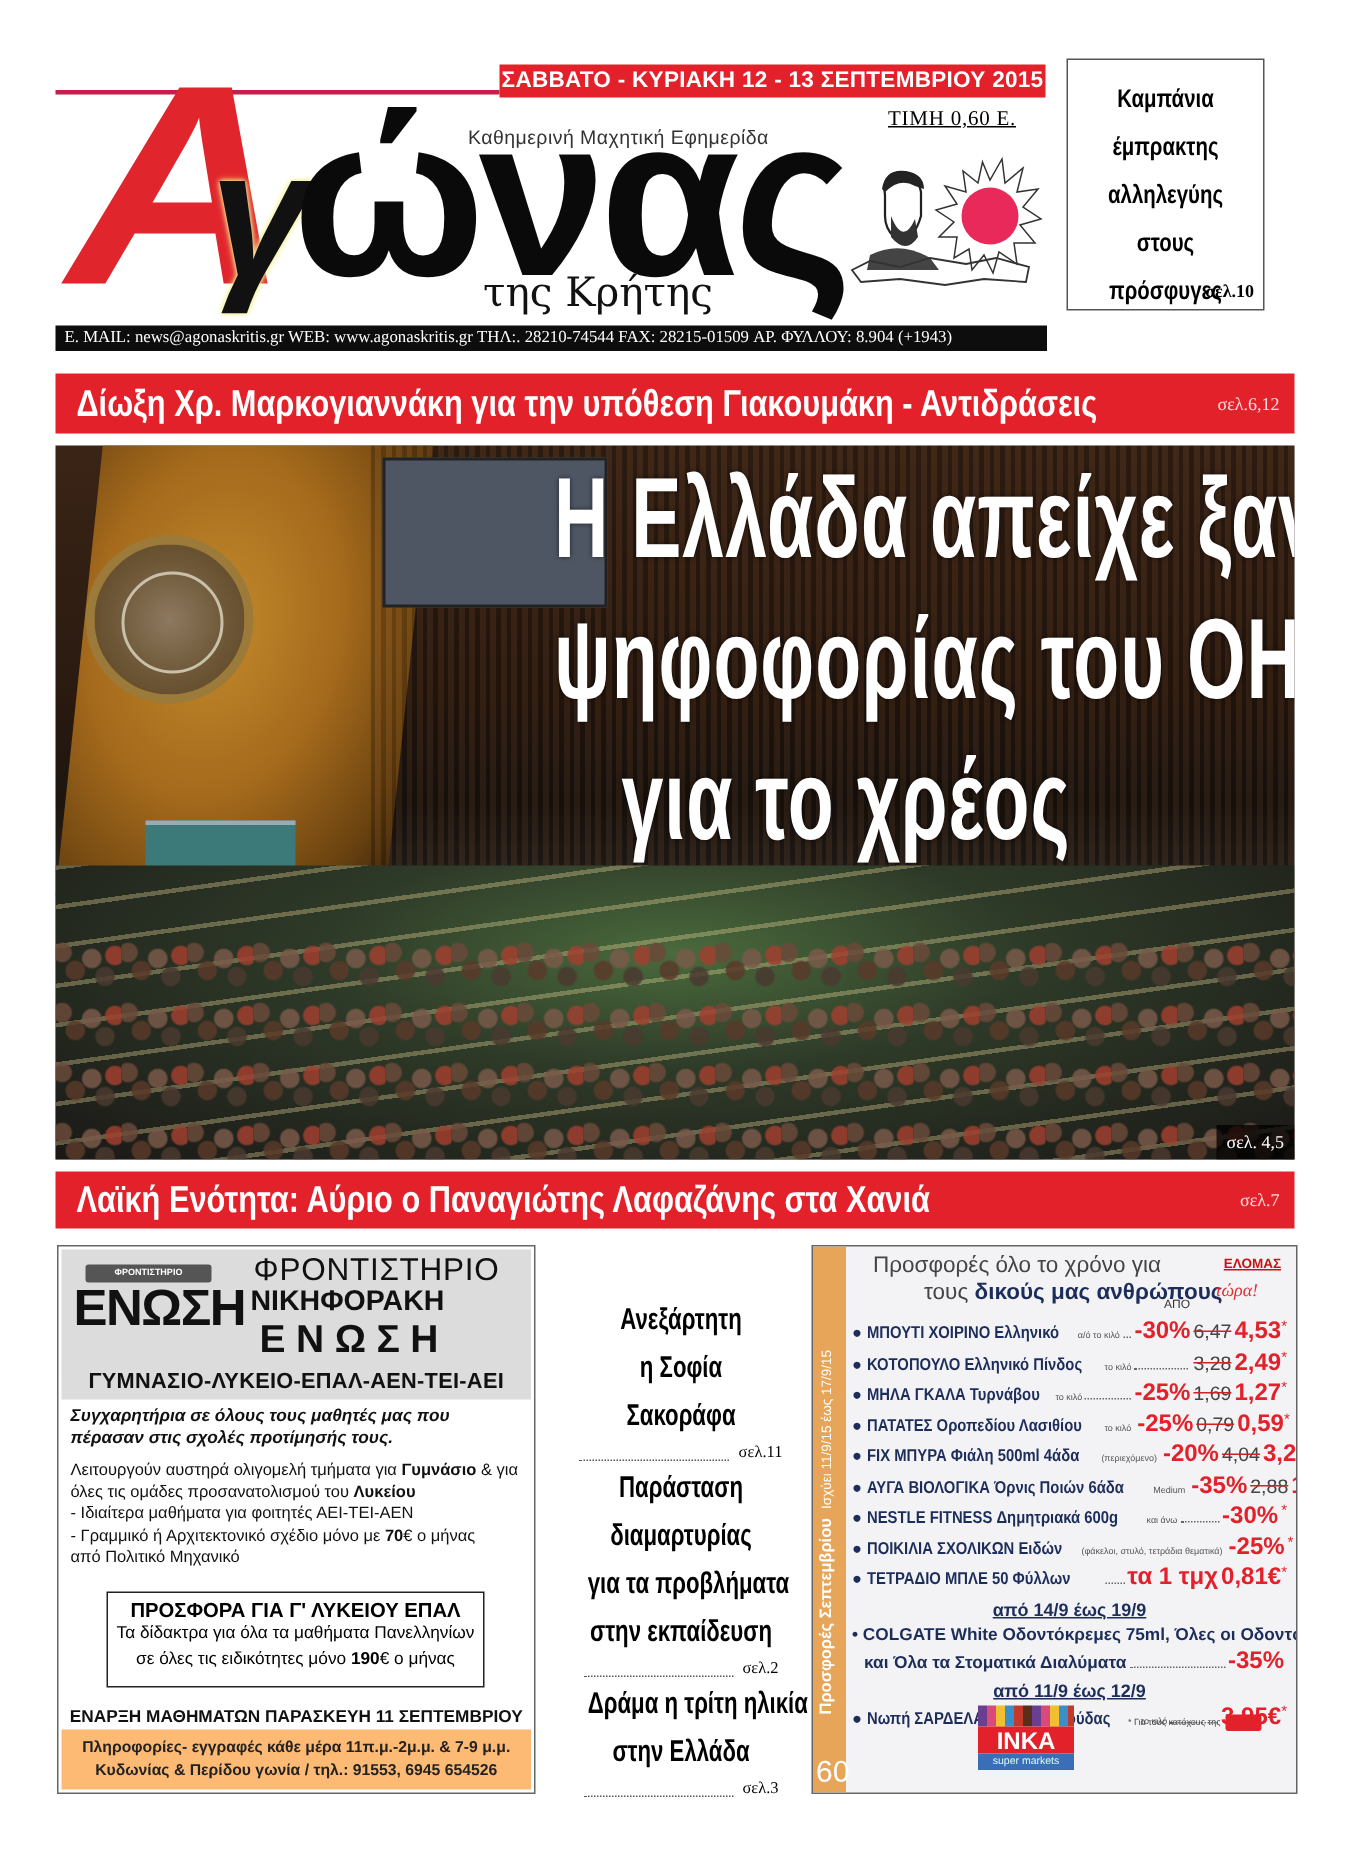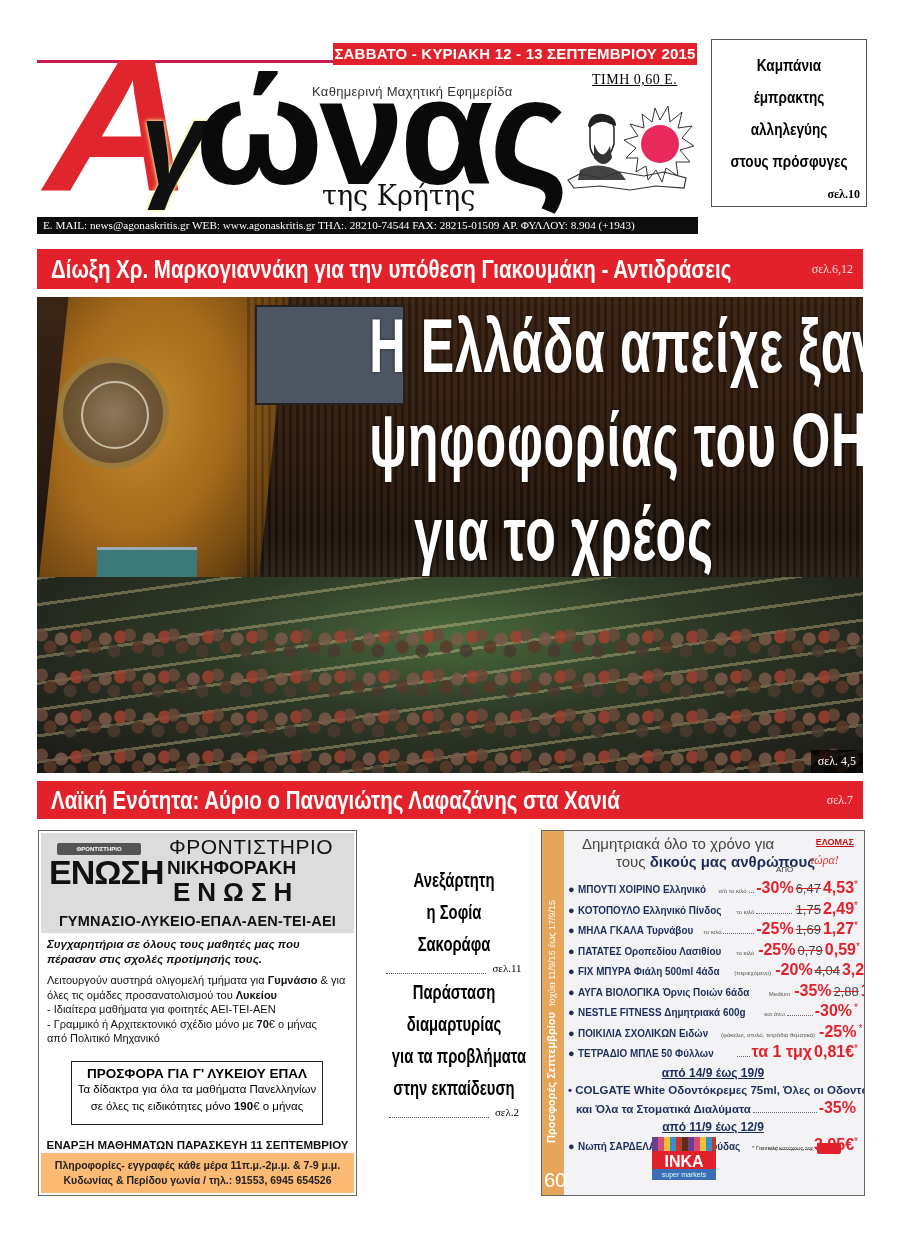--- a/index.html
+++ b/index.html
@@ -17,21 +17,21 @@
   .logo-rest { position: absolute; left: 195px; top: 66px; font-family: "Liberation Sans", sans-serif; font-weight: bold;
     font-size: 152px; line-height: 130px; color: #0a0a0a; letter-spacing: -4px; }
   .tagline { position: absolute; left: 312px; top: 84px; font-size: 13px; color: #333; letter-spacing: 0.3px; }
   .subtitle { position: absolute; left: 322px; top: 180px; font-family: "DejaVu Serif", serif; font-size: 27px; color: #111; }
   .price { position: absolute; left: 592px; top: 72px; font-family: "Liberation Serif", serif; font-size: 14px; text-decoration: underline; letter-spacing: 0.5px; }
   .emblem { position: absolute; left: 560px; top: 100px; width: 135px; height: 95px; }
 
   .info-bar { position: absolute; left: 37px; top: 217px; width: 661px; height: 17px; background: #0d0d0d; color: #fff;
     font-family: "Liberation Serif", serif; font-size: 11.2px; line-height: 17px; padding-left: 6px; white-space: nowrap; overflow: hidden; }
 
-  .campaign-box { position: absolute; left: 711px; top: 39px; width: 156px; height: 168px; border: 1.5px solid #555; background: #fff; text-align: center; }
+  .campaign-box { position: absolute; left: 711px; top: 39px; width: 132px; height: 168px; border: 1.5px solid #555; background: #fff; text-align: center; }
   .campaign-box .line { display: block; font-weight: bold; font-size: 17px; line-height: 32px; margin-top: 0; transform: scaleX(0.8); }
   .campaign-box .line:first-child { margin-top: 10px; }
   .campaign-box .pg { position: absolute; right: 6px; bottom: 4px; font-family: "Liberation Serif", serif; font-weight: bold; font-size: 12px; }
 
   
   .red-bar { position: absolute; background: #e3212b; color: #fff; overflow: hidden; }
   .red-bar .txt { position: absolute; left: 14px; top: 0; font-weight: bold; white-space: nowrap; transform-origin: left center; }
   .red-bar .pg { position: absolute; right: 10px; font-family: "Liberation Serif", serif; font-size: 12px; color: #fdd; }
   .bar1 { left: 37px; top: 249px; width: 826px; height: 40px; }
   .bar1 .txt { font-size: 25px; line-height: 40px; transform: scaleX(0.82); }
@@ -234,29 +234,37 @@
   <div class="story">
     <span class="h">Παράσταση</span>
     <span class="h">διαμαρτυρίας</span>
     <span class="h">για τα προβλήματα</span>
     <span class="h">στην εκπαίδευση</span>
     <div class="sep">
         <span class="dots"></span>
         <span class="pg">σελ.2</span>
       </div>
   </div>
+  <div class="story">
+    <span class="h">Δράμα η τρίτη ηλικία</span>
+    <span class="h">στην Ελλάδα</span>
+    <div class="sep">
+        <span class="dots"></span>
+        <span class="pg">σελ.3</span>
+      </div>
+  </div>
 </div>
 
 <div class="grocery">
   <div class="side">
     <div class="vt"><span>Προσφορές Σεπτεμβρίου</span>&nbsp;&nbsp;<small>Ισχύει 11/9/15 έως 17/9/15</small></div>
     <div class="num">09</div>
   </div>
   <div class="elomas">ΕΛΟΜΑΣ</div>
-  <div class="intro1">Δημητριακά όλο το χρόνο για</div>
+  <div class="intro1">Προσφορές όλο το χρόνο για</div>
   <div class="intro2"><span>τους </span><b>δικούς μας ανθρώπους</b></div>
   <div class="apo">ΑΠΟ</div>
   <div class="tora">τώρα!</div>
 
   <div class="rows">
     <div class="row">
       <span class="bullet">●</span>
       <span class="name">ΜΠΟΥΤΙ ΧΟΙΡΙΝΟ  Ελληνικό</span>
       <span class="note">α/ό το κιλό</span>
       <span class="leader"></span>
@@ -264,21 +272,21 @@
       <span class="old">6,47</span>
       <span class="new">4,53</span>
       <span class="star">*</span>
     </div>
     <div class="row">
       <span class="bullet">●</span>
       <span class="name">ΚΟΤΟΠΟΥΛΟ Ελληνικό Πίνδος</span>
       <span class="note">το κιλό</span>
       <span class="leader"></span>
       <span class="disc"></span>
-      <span class="old">1,75</span>
+      <span class="old">3,28</span>
       <span class="new">2,49</span>
       <span class="star">*</span>
     </div>
     <div class="row">
       <span class="bullet">●</span>
       <span class="name">ΜΗΛΑ ΓΚΑΛΑ Τυρνάβου</span>
       <span class="note">το κιλό</span>
       <span class="leader"></span>
       <span class="disc">-25%</span>
       <span class="old">1,69</span>

